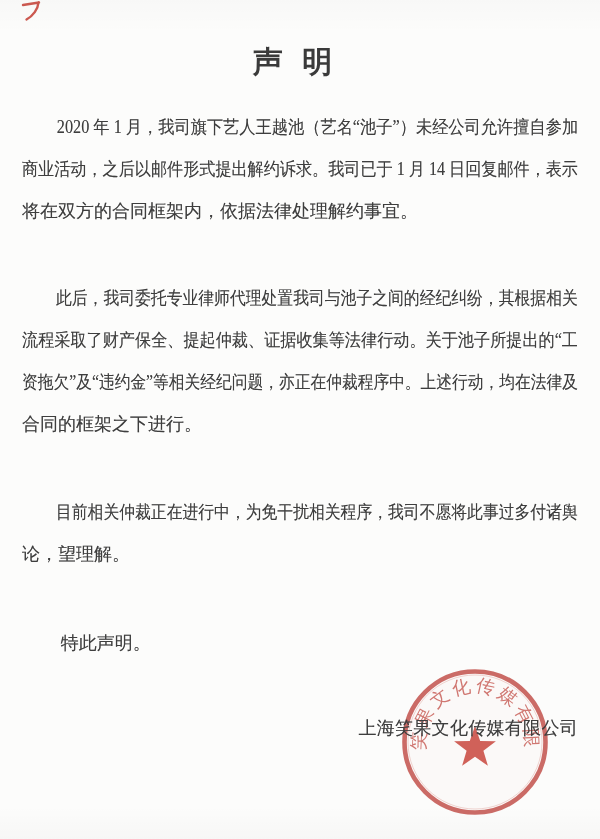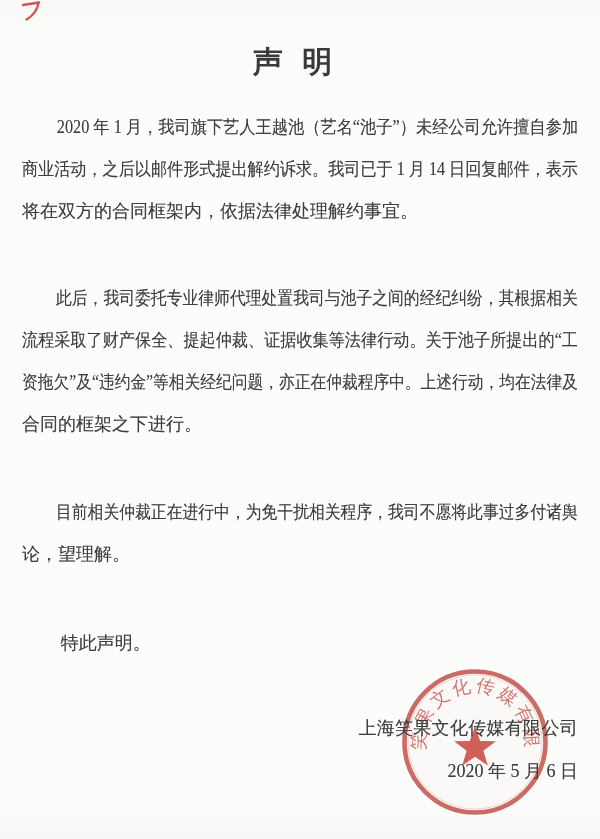--- a/index.html
+++ b/index.html
@@ -81,17 +81,14 @@
     <polygon points="80,64 85.2,78.9 100.9,79.2 88.4,88.7 92.9,103.8 80,94.8 67.1,103.8 71.6,88.7 59.1,79.2 74.8,78.9" fill="#c8463d" opacity="0.85"></polygon>
     <text font-size="18.5" letter-spacing="3.2" fill="#c4534c" opacity="0.78" font-family="Liberation Serif, DejaVu Serif, serif">
       <textPath href="#seal-arc" startOffset="50%" text-anchor="middle">上海笑果文化传媒有限公司</textPath>
     </text>
   </svg>
 
   <div class="body-block sig-block" id="signature">
     <span class="line">上海笑果文化传媒有限公司</span>
   </div>
 
-  <div class="body-block sig-block" id="sigdate">
-    <span class="line">2020 年 5 月 6 日</span>
-  </div>
 
 </div>
 
 </body></html>

